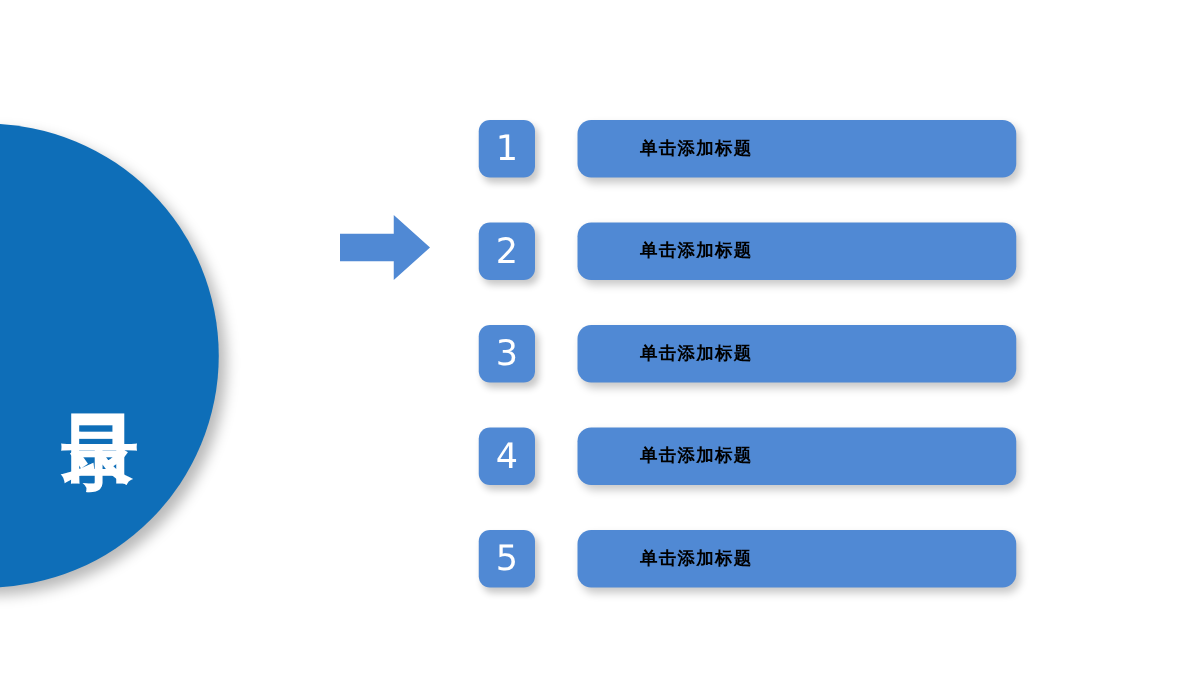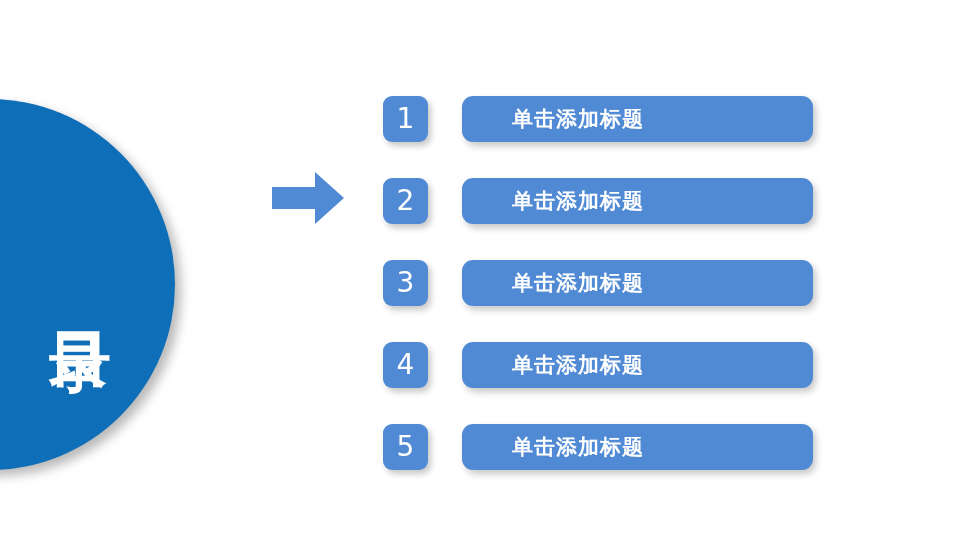--- a/index.html
+++ b/index.html
@@ -103,22 +103,22 @@
     top: 0;
     width: 351px;
     height: 46px;
     border-radius: 11px;
     background: #5089D4;
     box-shadow: 3px 4px 7px rgba(0, 0, 0, 0.22);
     display: flex;
     align-items: center;
   }
   .toc-bar-text {
-    color: #ffffff;
-    font-size: 21px;
+    color: #000000;
+    font-size: 14px;
     font-weight: bold;
     letter-spacing: 1px;
     padding-left: 50px;
     white-space: nowrap;
     user-select: none;
   }
 </style>
 </head>
 <body>
 

